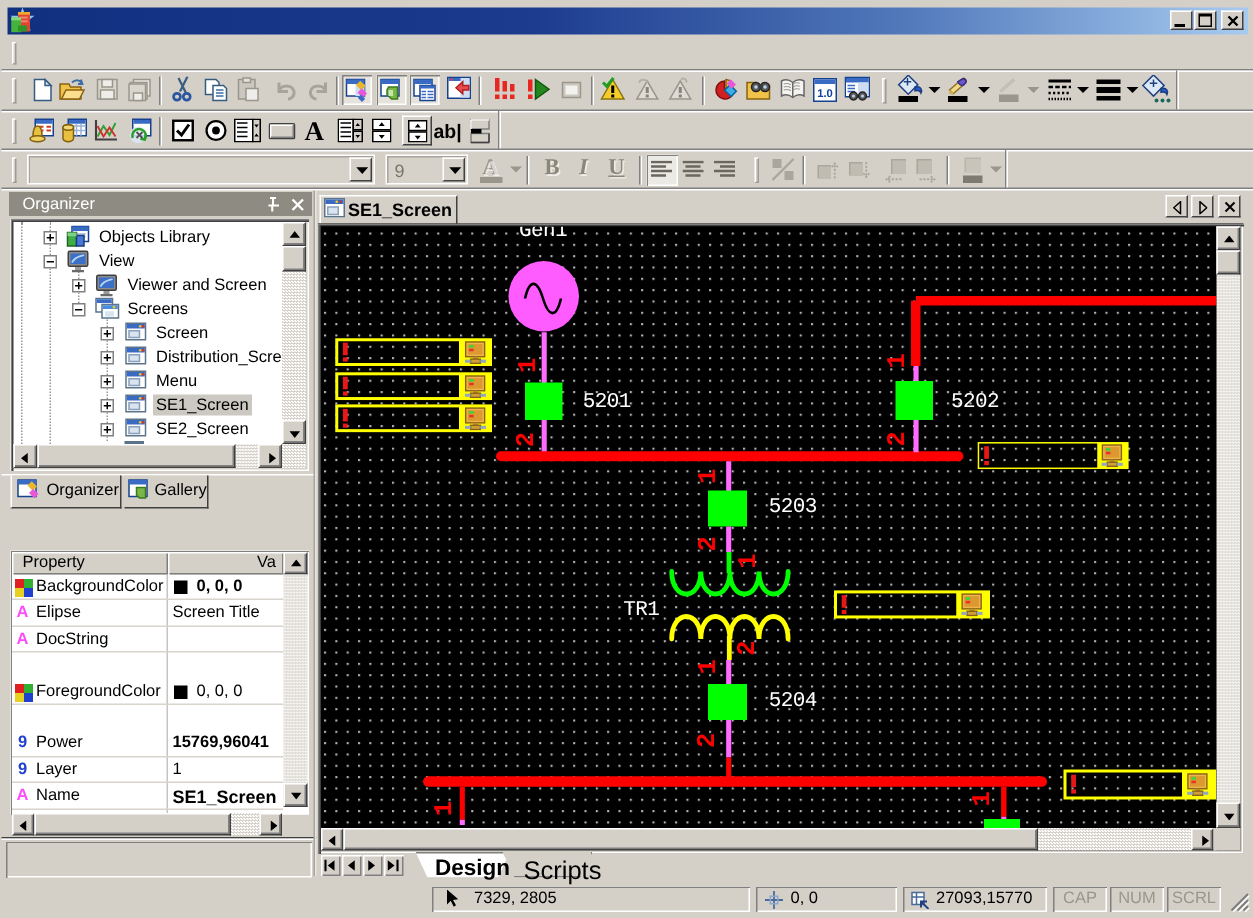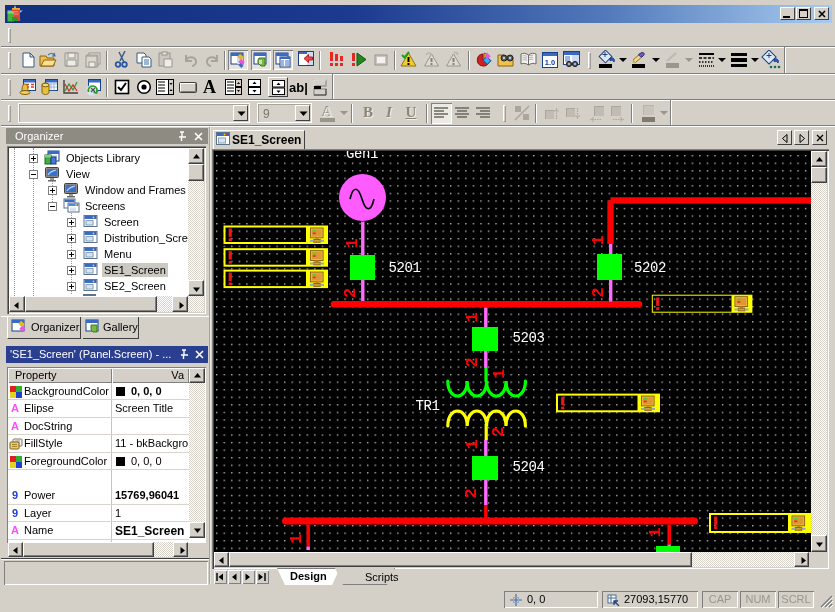--- a/index.html
+++ b/index.html
@@ -652,21 +652,21 @@
               <path d="M0 2.5 h5 M2.5 0 v5" stroke="#000"></path>
             </svg>
           </div>
     <svg class="ab" style="left:56px;top:36px" width="16" height="16" viewBox="0 0 16 16">
             <rect x="1.5" y="1.5" width="13" height="10" rx="1" fill="#8a8a8a" stroke="#404040"></rect>
             <rect x="3" y="3" width="10" height="7" fill="#3a70c8"></rect>
             <path d="M4 9 c2 -4 6 -4 8 -5" stroke="#b8d4f0" stroke-width="1.2" fill="none"></path>
             <rect x="6" y="12" width="4" height="2" fill="#9a9a9a"></rect>
             <rect x="4" y="14" width="8" height="1.5" fill="#6a6a6a"></rect>
           </svg>
-    <span class="ab" style="left:78px;top:38px">Window and Frames</span>
+    <span class="ab" style="left:78px;top:38px">Viewer and Screen</span>
 
     <div class="ab" style="left:41px;top:55.5px;width:9px;height:9px;background:#fff;border:1px solid #808080">
             <svg class="ab" style="left:1px;top:1px" width="5" height="5" viewBox="0 0 5 5">
               <path d="M0 2.5 h5" stroke="#000"></path>
             </svg>
           </div>
     <svg class="ab" style="left:56px;top:52px" width="17" height="16" viewBox="0 0 17 16">
             <rect x="1" y="1" width="11" height="9" fill="#fff" stroke="#5a748c"></rect>
             <rect x="1.5" y="1.5" width="10" height="2.5" fill="#3a6bc4"></rect>
             <rect x="5" y="5" width="11" height="9" fill="#fff" stroke="#5a748c"></rect>
@@ -787,29 +787,20 @@
 </div>
 <div class="ab" style="left:82px;top:190px;width:56px;height:22px;background:#d4d0c8;border-right:1px solid #404040;border-bottom:1px solid #404040">
   <svg class="ab" style="left:2px;top:2px" width="16" height="16" viewBox="0 0 16 16">
           <rect x="1" y="1" width="12" height="11" fill="#fff" stroke="#16418c"></rect>
           <rect x="1" y="1" width="12" height="3" fill="#3a6bc4"></rect>
           <path d="M6 6 h6 v7 h-4 l-2 -2 z" fill="#7ab648" stroke="#3d7a1e"></path>
         </svg>
   <span class="ab" style="left:20px;top:4px;font-size:11px">Gallery</span>
 </div>
 
-<div class="ab" style="left:5px;top:219px;width:202px;height:17px;background:#2a3f8f;color:#fff">
-  <span style="position:absolute;left:4px;top:2px;font-size:11px">'SE1_Screen' (Panel.Screen) - ...</span>
-  <svg class="ab" style="left:172px;top:3px" width="11" height="11" viewBox="0 0 11 11">
-          <path d="M4 1 h4 M6 1 v5 M3 6 h7 M5.5 6 v4" stroke="#fff" stroke-width="1.4" fill="none"></path>
-        </svg>
-  <svg class="ab" style="left:188px;top:3px" width="11" height="11" viewBox="0 0 11 11">
-          <path d="M2 2 l7 7 M9 2 l-7 7" stroke="#fff" stroke-width="1.6"></path>
-        </svg>
-</div>
 
 <div class="ab sunken1" style="left:6px;top:240px;width:199px;height:176px;background:#fff">
   <div id="pgrid" style="position:absolute;left:1px;top:16px;width:181px;height:159px;overflow:hidden">
     <div class="ab" style="left:103px;top:0;height:159px;border-left:1px solid #c8c4bc"></div>
 
     <div class="ab" style="left:0;top:0;width:181px;height:17.4px;border-bottom:1px solid #d8d4cc">
       <svg class="ab" style="left:2px;top:3px" width="12" height="12" viewBox="0 0 12 12">
               <rect width="6" height="6" fill="#e02020"></rect>
               <rect x="6" width="6" height="6" fill="#30b030"></rect>
               <rect y="6" width="6" height="6" fill="#e8d020"></rect>
@@ -824,30 +815,20 @@
       <span class="ab" style="left:3px;top:2px;color:#ff4bff;font-weight:bold">A</span>
       <span class="ab" style="left:16px;top:2px">Elipse</span>
       <span class="ab" style="left:107px;top:2px">Screen Title</span>
     </div>
 
     <div class="ab" style="left:0;top:34.8px;width:181px;height:17.4px;border-bottom:1px solid #d8d4cc">
       <span class="ab" style="left:3px;top:2px;color:#ff4bff;font-weight:bold">A</span>
       <span class="ab" style="left:16px;top:2px">DocString</span>
     </div>
 
-    <div class="ab" style="left:0;top:52.2px;width:181px;height:17.4px;border-bottom:1px solid #d8d4cc">
-      <svg class="ab" style="left:1px;top:3px" width="14" height="12" viewBox="0 0 14 12">
-              <rect x="4" y="1" width="9" height="7" rx="1" fill="#f5f2ea" stroke="#7a766c"></rect>
-              <path d="M6 3 h5 M6 5 h5" stroke="#9a968c"></path>
-              <rect x="1" y="4" width="9" height="7" rx="1" fill="#f0d060" stroke="#7a6020"></rect>
-              <path d="M3 6.5 h5 M3 8.5 h5" stroke="#a08030"></path>
-            </svg>
-      <span class="ab" style="left:16px;top:2px">FillStyle</span>
-      <span class="ab" style="left:107px;top:2px">11 - bkBackgro</span>
-    </div>
 
     <div class="ab" style="left:0;top:69.6px;width:181px;height:17.4px;border-bottom:1px solid #d8d4cc">
       <svg class="ab" style="left:2px;top:3px" width="12" height="12" viewBox="0 0 12 12">
               <rect width="6" height="6" fill="#e02020"></rect>
               <rect x="6" width="6" height="6" fill="#30b030"></rect>
               <rect y="6" width="6" height="6" fill="#e8d020"></rect>
               <rect x="6" y="6" width="6" height="6" fill="#2040d0"></rect>
             </svg>
       <span class="ab" style="left:16px;top:2px">ForegroundColor</span>
       <div class="ab" style="left:108px;top:4px;width:9px;height:9px;background:#000"></div>
@@ -1106,26 +1087,32 @@
           <path d="M0.5 0.5 v7 l4.5 -3.5 z" fill="#000"></path>
         </svg>
       </div>
 <div class="ab raised2" style="left:45px;top:443px;width:13px;height:14px">
         <svg style="margin:3px 0 0 2px" width="8" height="8" viewBox="0 0 8 8">
           <path d="M7 0 v8" stroke="#000" stroke-width="1.4"></path>
           <path d="M0.5 0.5 v7 l4.5 -3.5 z" fill="#000"></path>
         </svg>
       </div>
 <div class="ab" style="left:66px;top:441px;width:63px;height:17px;background:#fff;clip-path:polygon(0 0,100% 0,calc(100% - 8px) 100%,8px 100%);border-top:1px solid #808080"></div>
-<div class="ab" style="left:79px;top:443px;font-size:11px;font-weight:bold">Design</div>
+<div class="ab" style="left:79px;top:443px;font-size:15px;font-weight:bold">Design</div>
 <div class="ab" style="left:124px;top:441px;width:60px;height:17px;background:#d4d0c8;clip-path:polygon(0 0,100% 0,calc(100% - 8px) 100%,8px 100%);box-shadow:inset 0 -1px 0 #808080,inset -1px 0 0 #808080"></div>
-<div class="ab" style="left:154px;top:444px;font-size:11px">Scripts</div>
+<div class="ab" style="left:138px;top:444px;font-size:17px">Scripts</div>
 </div>
 
 <div id="sbar" class="ab" style="left:0;top:583px;width:835px;height:29px">
+<div class="ab" style="left:287px;top:7px;width:212px;height:17px;box-shadow:inset 1px 1px 0 #808080,inset -1px -1px 0 #fff">
+  <svg class="ab" style="left:9px;top:2px" width="9" height="13" viewBox="0 0 9 13">
+          <path d="M1 0 v10 l2.5 -2.5 l2 4 l1.5 -1 l-2 -3.5 l3.5 -0.5 z" fill="#000"></path>
+        </svg>
+  <span class="ab" style="left:28px;top:2px">7329, 2805</span>
+</div>
 <div class="ab" style="left:503px;top:7px;width:94px;height:17px;box-shadow:inset 1px 1px 0 #808080,inset -1px -1px 0 #fff">
   <svg class="ab" style="left:6px;top:3px" width="12" height="12" viewBox="0 0 12 12">
           <path d="M6 0 v12 M0 6 h12" stroke="#4a6a9a" stroke-width="1.2"></path>
           <path d="M3 3.5 h6 M3 8.5 h6 M3.5 3 v6 M8.5 3 v6" stroke="#8aa8cc"></path>
         </svg>
   <span class="ab" style="left:23px;top:2px">0, 0</span>
 </div>
 <div class="ab" style="left:601px;top:7px;width:96px;height:17px;box-shadow:inset 1px 1px 0 #808080,inset -1px -1px 0 #fff">
   <svg class="ab" style="left:5px;top:3px" width="13" height="12" viewBox="0 0 13 12">
           <rect x="1" y="1" width="8" height="8" fill="#fff" stroke="#4a6a9a"></rect>

